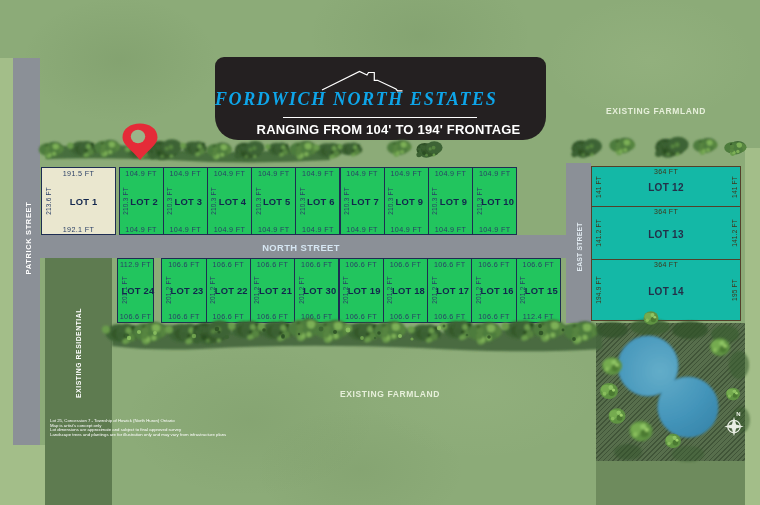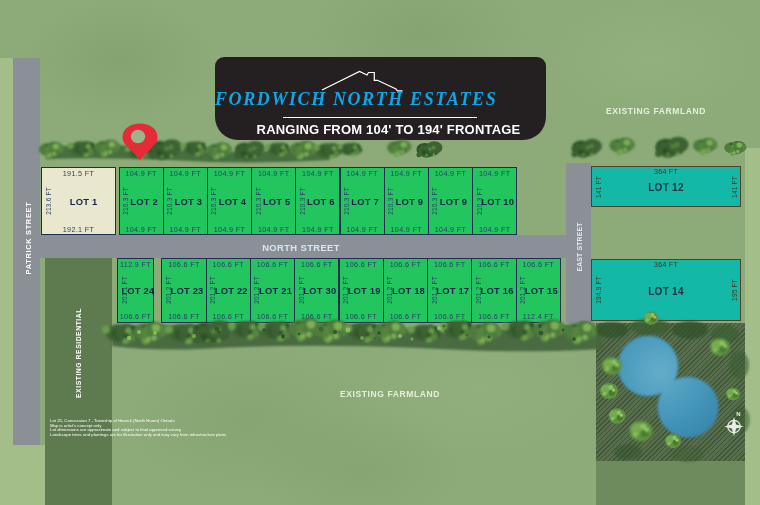--- a/index.html
+++ b/index.html
@@ -183,20 +183,26 @@
         <span class="bd">112.4 FT</span>
       </div>
   </div>
 
   <div class="abs" style="left:591px;top:166px;width:150px;height:154.5px;">
     <div class="blot" style="top:0;height:41px;">
         <span class="td">364 FT</span>
         <span class="ld">141 FT</span>
         <span class="rrd">141 FT</span>
         <b>LOT 12</b>
+      </div>
+    <div class="blot" style="top:40px;height:53.5px;">
+        <span class="td">364 FT</span>
+        <span class="ld">141.2 FT</span>
+        <span class="rrd">141.2 FT</span>
+        <b>LOT 13</b>
       </div>
     <div class="blot" style="top:92.5px;height:62px;">
         <span class="td">364 FT</span>
         <span class="ld">194.9 FT</span>
         <span class="rrd">195 FT</span>
         <b>LOT 14</b>
       </div>
   </div>
 
   <div class="wlab" style="left:656px;top:111px;transform:translate(-50%,-50%);font-size:8.5px;letter-spacing:0.6px;color:#e6efda;">EXISTING FARMLAND</div>

